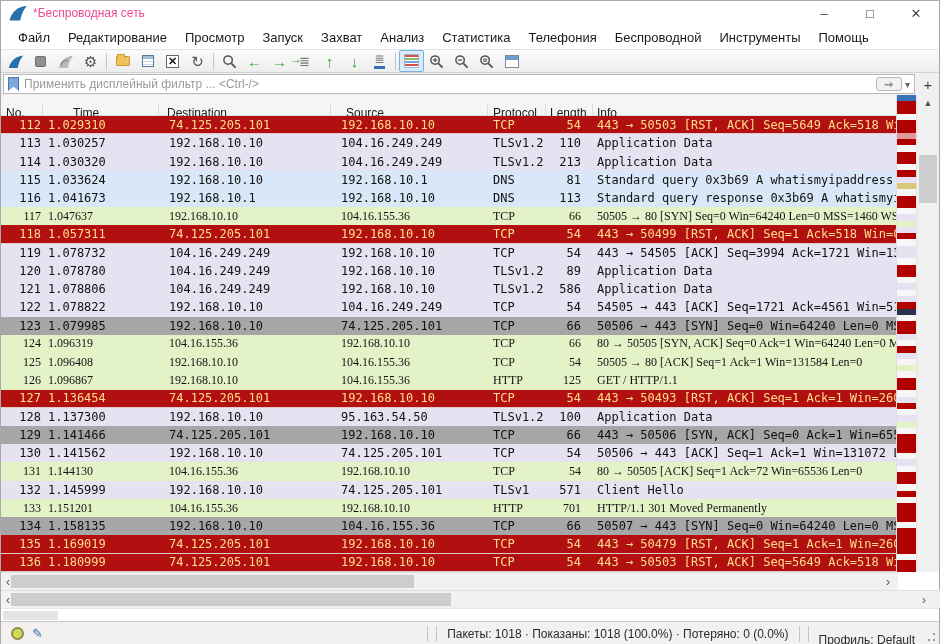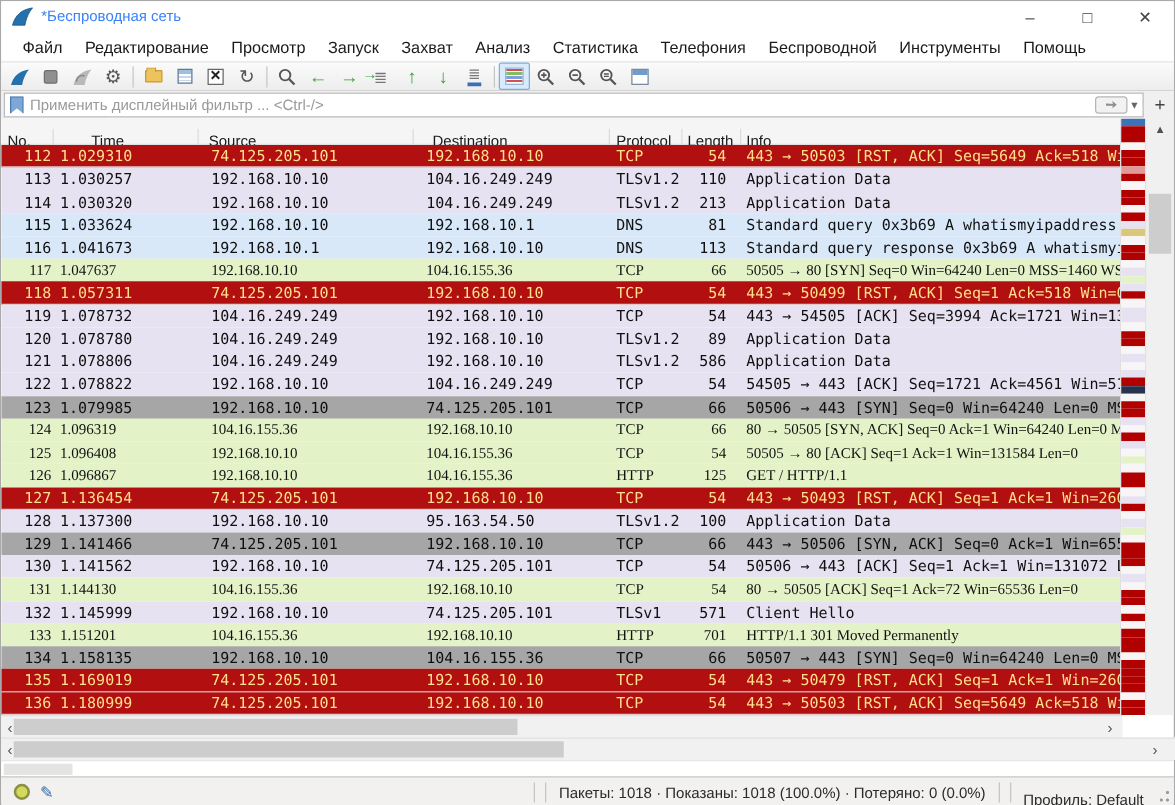--- a/index.html
+++ b/index.html
@@ -3,21 +3,21 @@
 <meta charset="utf-8">
 <style>
   * { margin:0; padding:0; box-sizing:border-box; }
   html,body { width:940px; height:644px; overflow:hidden; }
   body { font-family:"Liberation Sans", sans-serif; background:#fff; }
   .window { width:940px; height:644px; border:1px solid #a9a9a9; display:flex; flex-direction:column; background:#fff; }
 
   
   .titlebar { height:24px; display:flex; align-items:center; background:#fff; flex:0 0 auto; }
   .titlebar .appicon { width:18px; height:16px; margin:0 6px 0 8px; }
-  .title-text { font-size:12px; color:#3b82f6; }
+  .title-text { font-size:12px; color:#ec4899; }
   .win-controls { margin-left:auto; display:flex; height:100%; }
   .win-btn { width:46px; display:flex; align-items:center; justify-content:center; font-size:13px; color:#444; cursor:default; }
 
   
   .menubar { height:24px; display:flex; align-items:center; background:#fff; padding-left:8px; flex:0 0 auto; }
   .menu-item { font-size:13px; color:#1a1a1a; padding:3px 9px; white-space:nowrap; }
 
   
   .toolbar { height:24px; background:linear-gradient(#fbfbfb,#ededed); border-top:1px solid #e3e3e3; border-bottom:1px solid #d2d2d2; display:flex; align-items:center; padding-left:2px; flex:0 0 auto; }
   .tbtn { width:25px; height:22px; display:flex; align-items:center; justify-content:center; position:relative; }
@@ -245,22 +245,22 @@
     </div>
     <span class="plus-btn">+</span>
   </div>
 
   <div class="main">
     <div class="packet-area">
       <div class="phead">
 
       <div class="hcell">No.</div>
           <div class="hcell">Time</div>
+          <div class="hcell">Destination</div>
           <div class="hcell">Source</div>
-          <div class="hcell">Destination</div>
           <div class="hcell">Protocol</div>
           <div class="hcell">Length</div>
           <div class="hcell">Info</div>
         </div>
       <div class="rows">
 
           <div class="prow r-red">
             <span class="c-no">112</span>
             <span class="c-time">1.029310</span>
             <span class="c-src">74.125.205.101</span>

